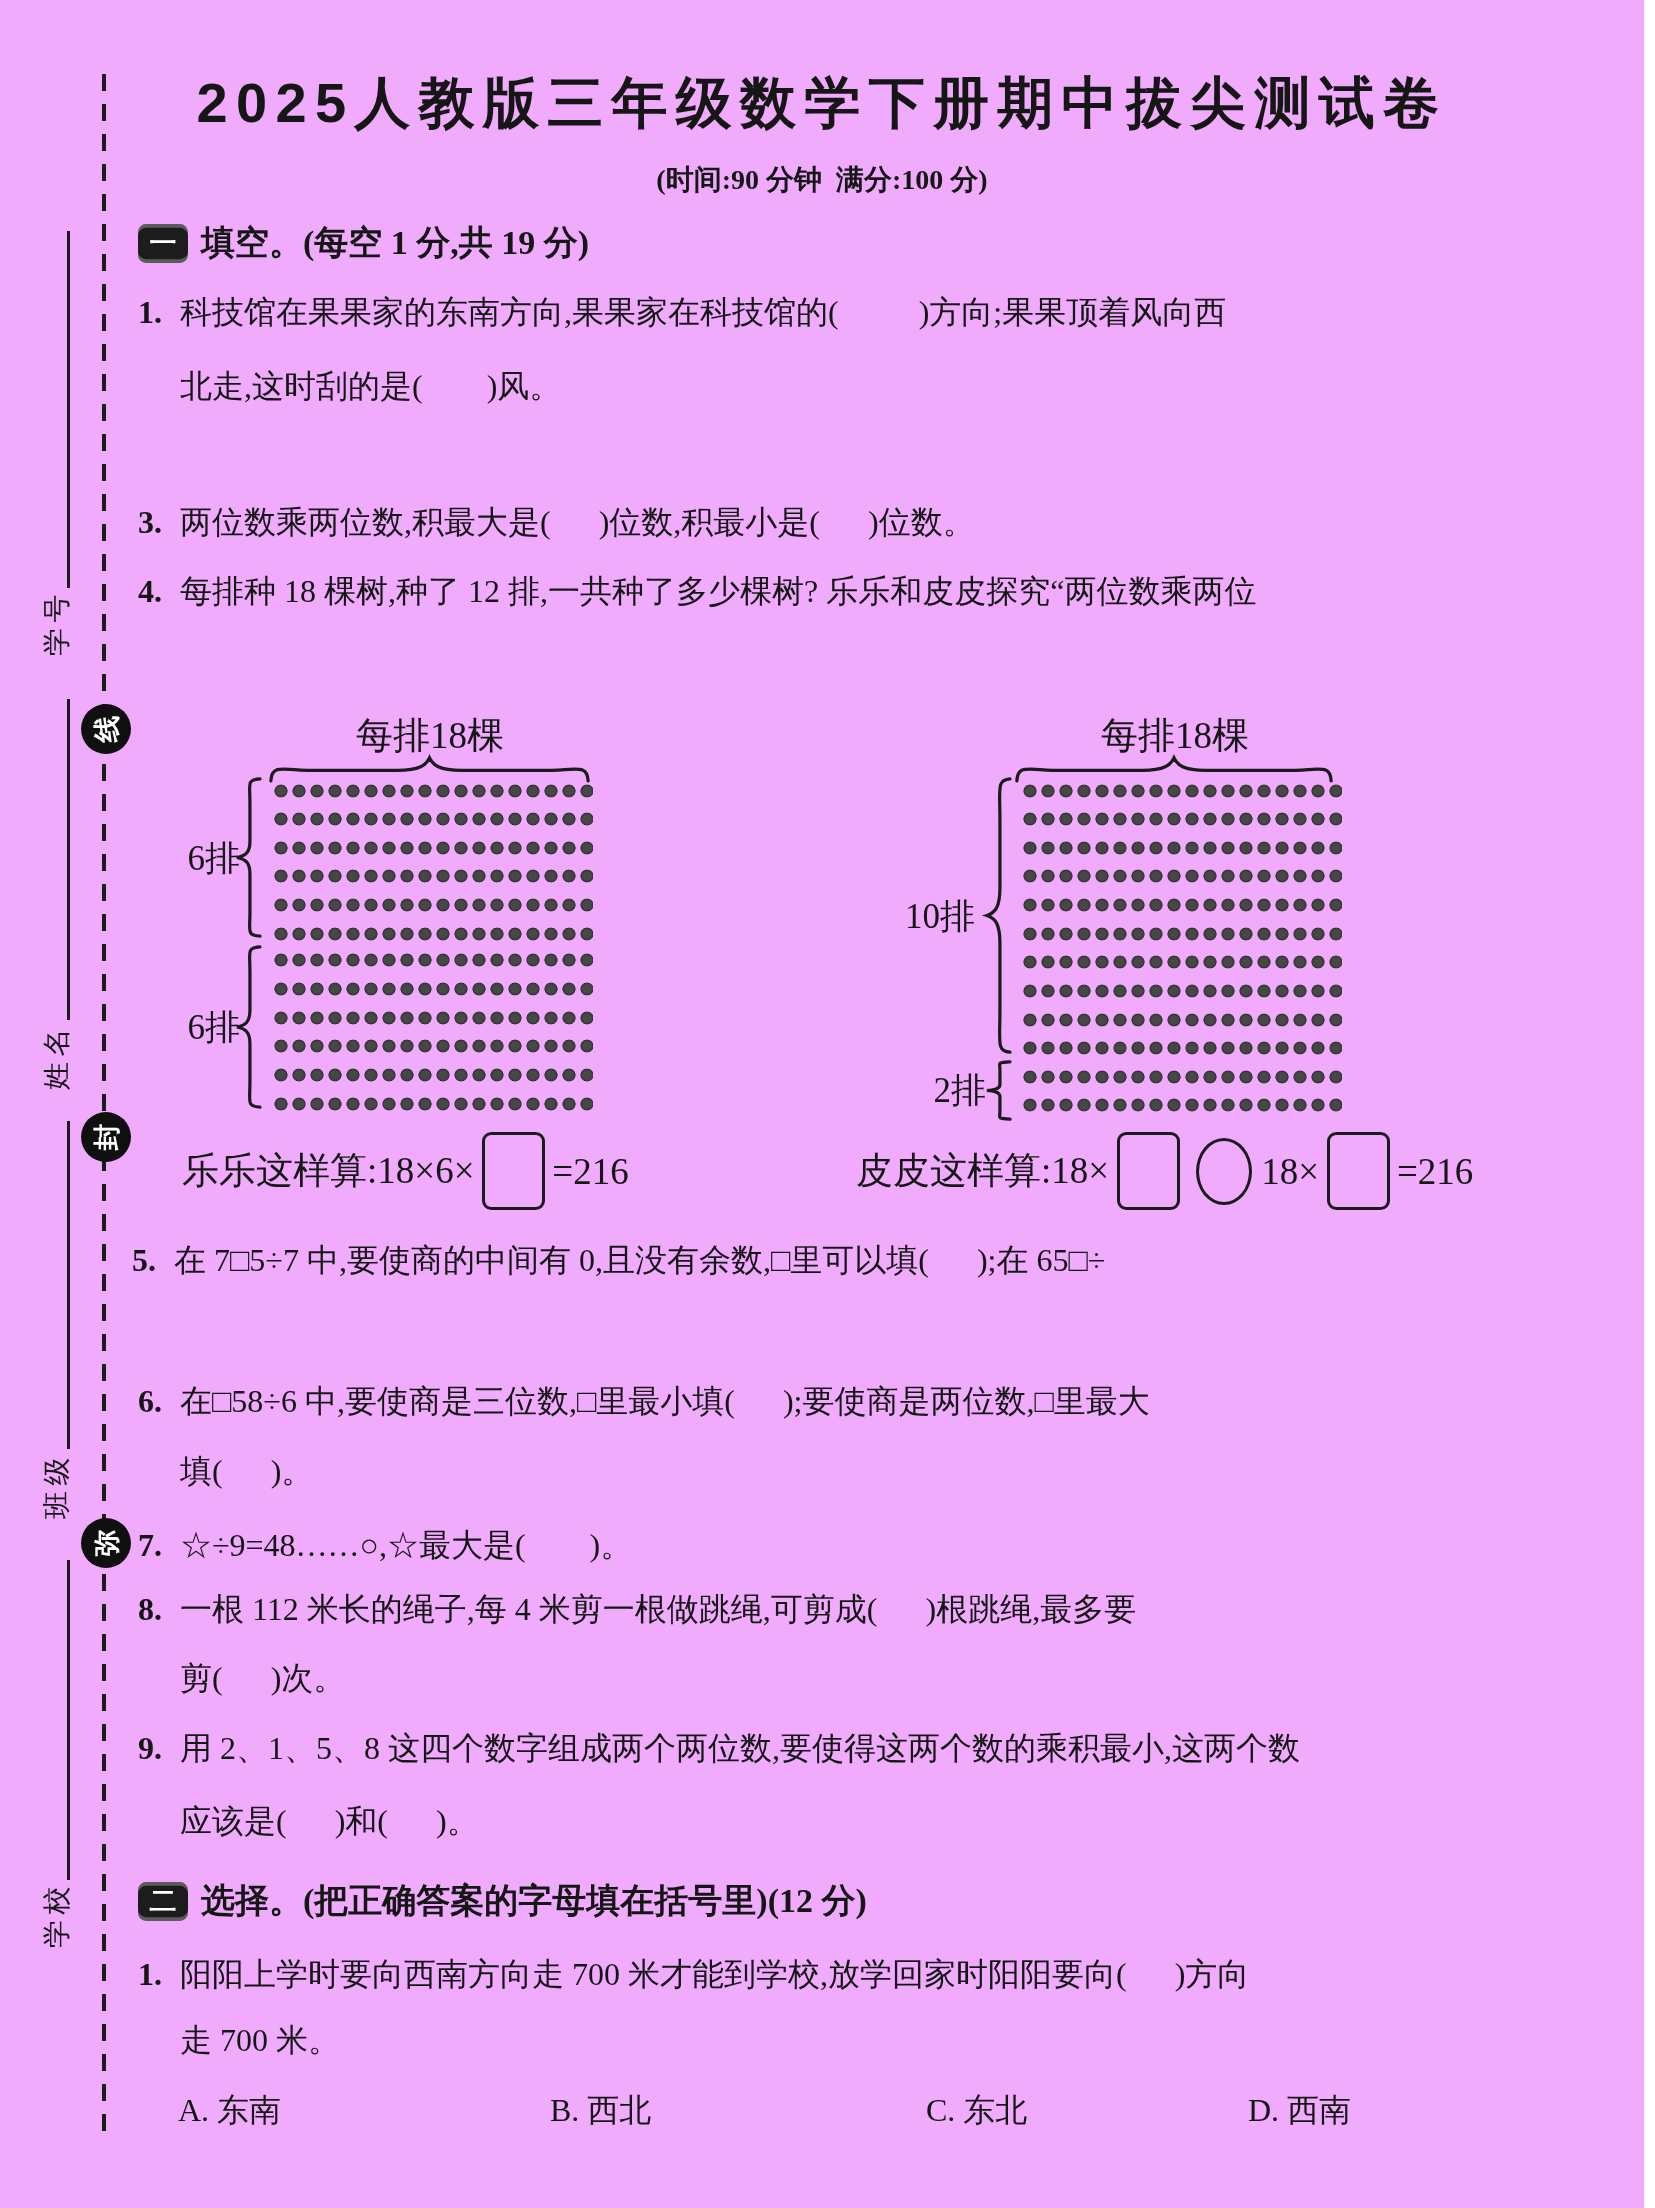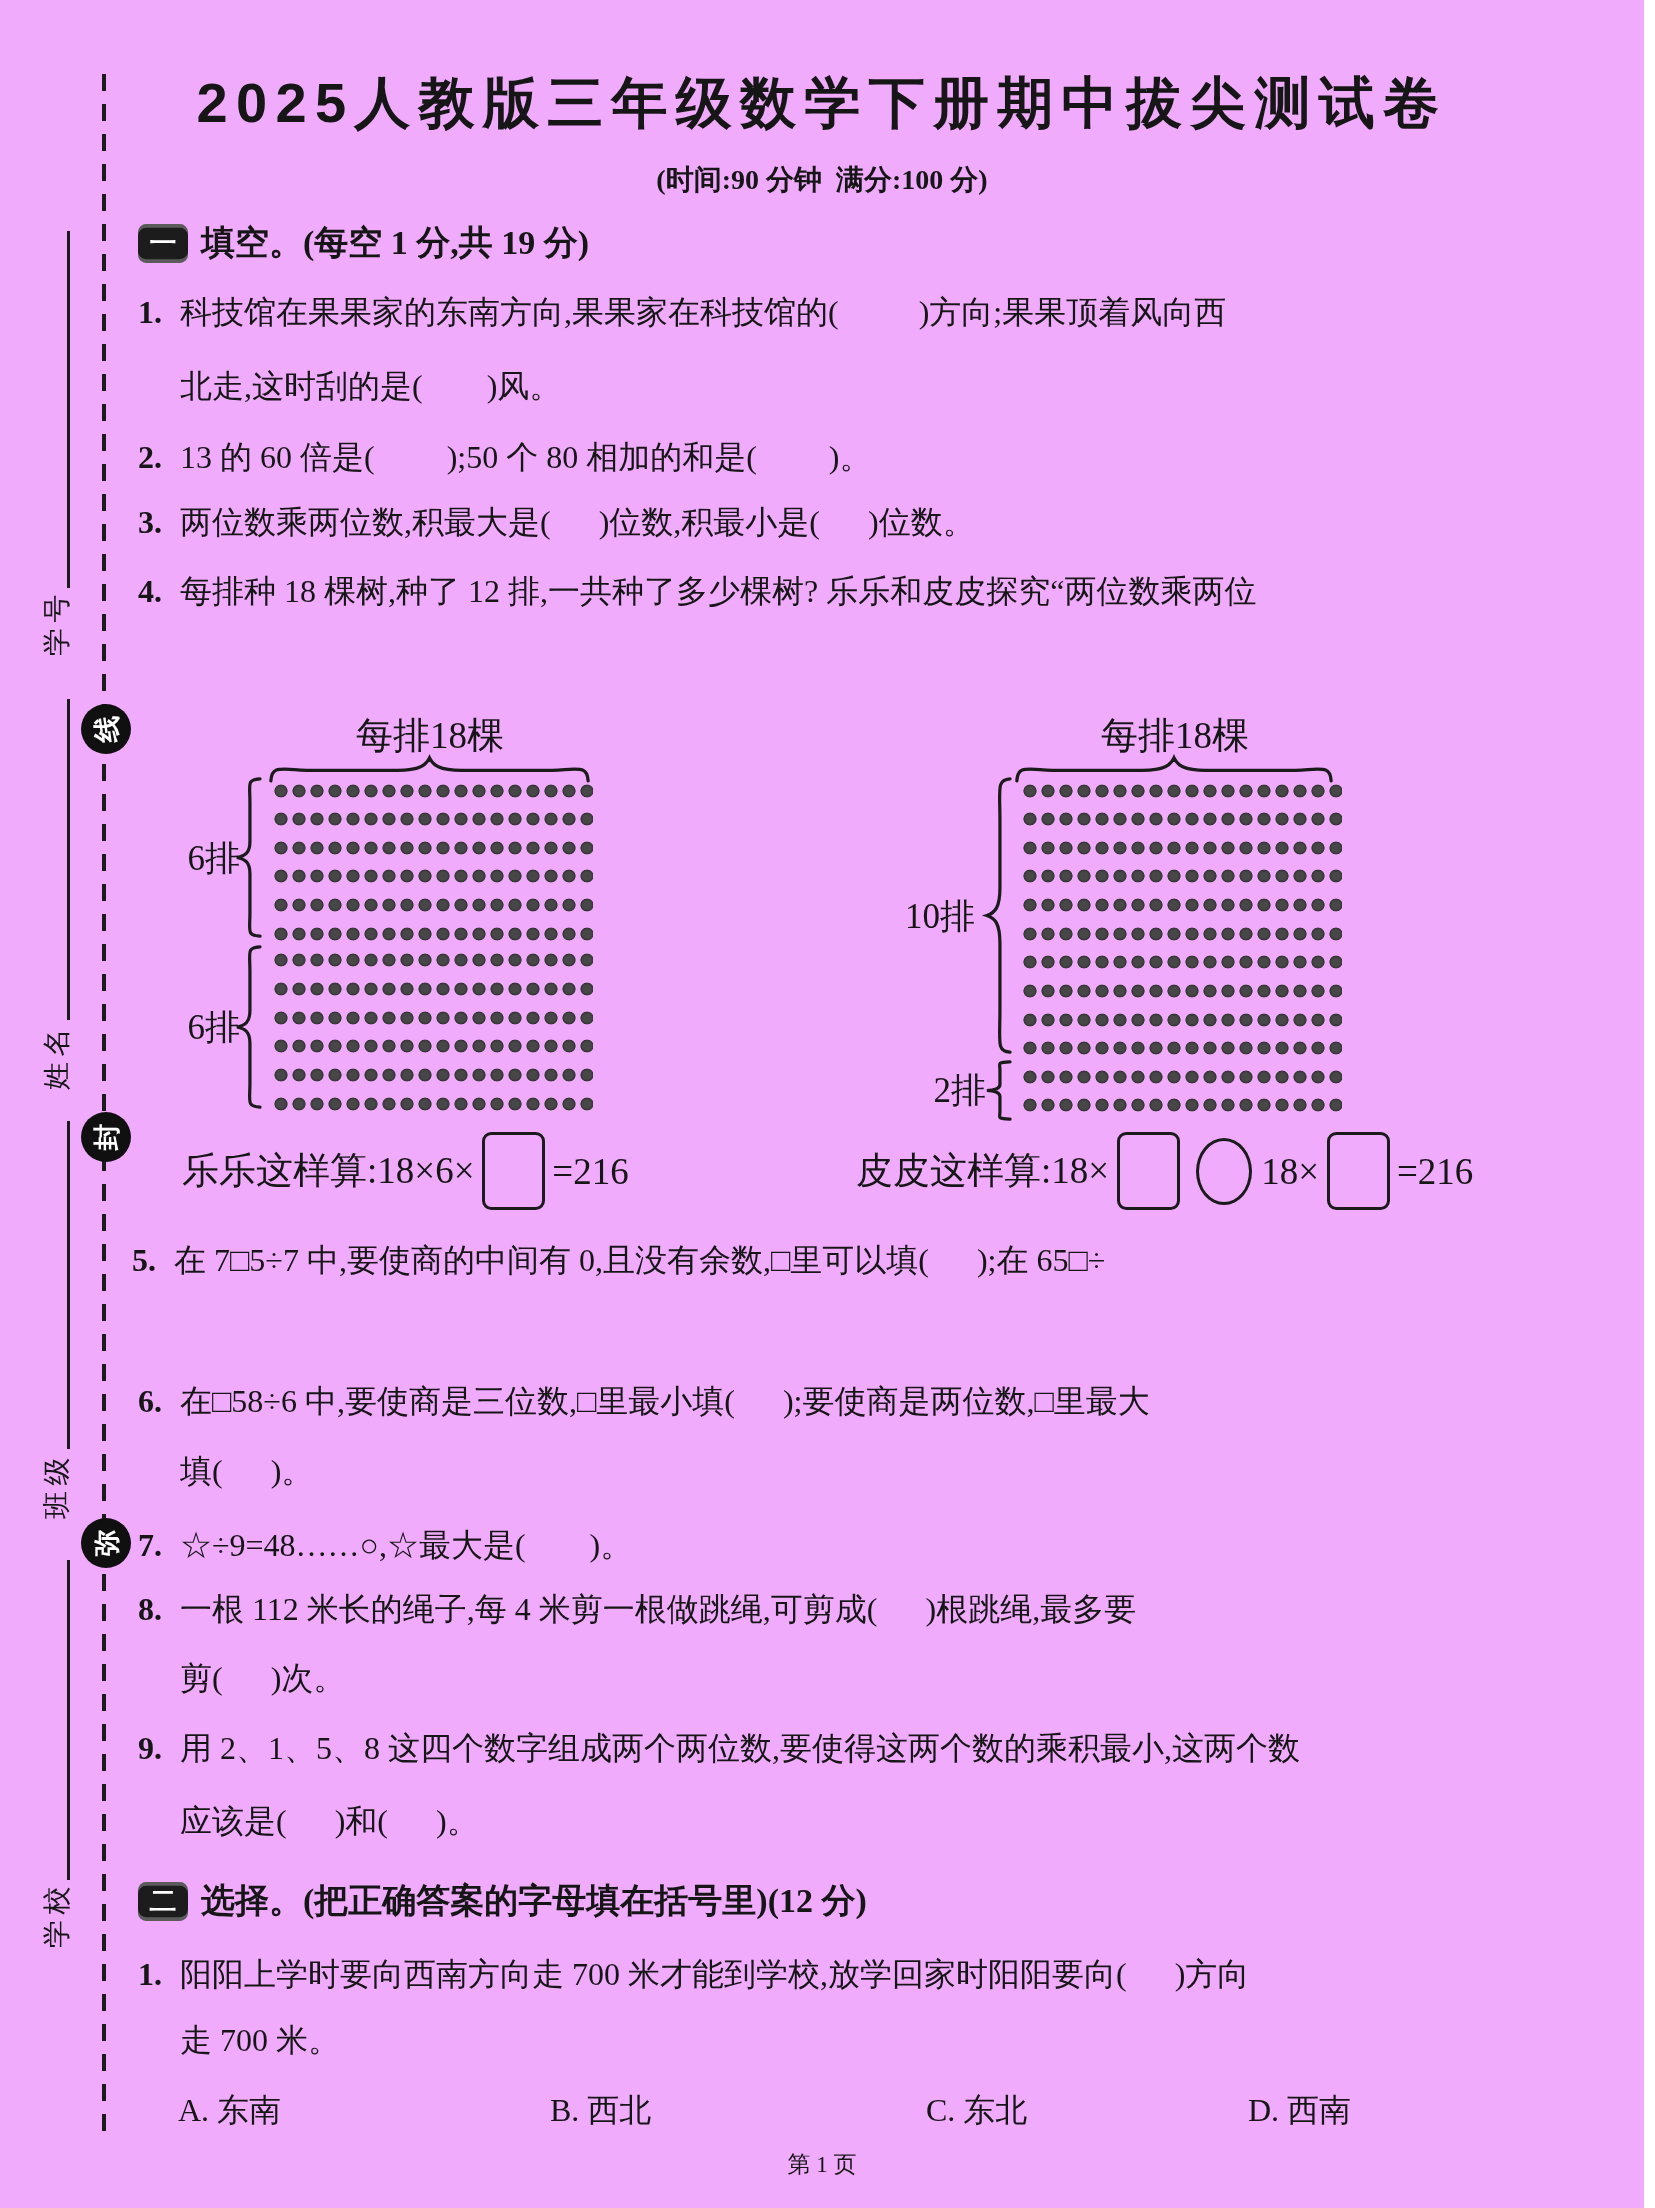--- a/index.html
+++ b/index.html
@@ -55,42 +55,40 @@
   <div id="diagram"></div>
 
   <div class="abs sec-header" style="left:138px;top:1878px;">
     <div class="sec-badge">二</div>
     <div class="sec-title">选择。(把正确答案的字母填在括号里)(12 分)</div>
   </div>
 
   <div id="questions-choice"></div>
   <div id="options" class="optrow"></div>
 
-  <div class="abs footer">第 1 页</div>
 <div class="dash" style="left: 102px; top: 74px; height: 2058px;"></div>
     <div class="solidseg" style="left: 67px; top: 231px; height: 357px;"></div>
     <div class="solidseg" style="left: 67px; top: 699px; height: 321px;"></div>
     <div class="solidseg" style="left: 67px; top: 1121px; height: 328px;"></div>
     <div class="solidseg" style="left: 67px; top: 1560px; height: 320px;"></div>
     <div class="mlabel" style="left: -1.8px; top: 607px;">学号</div>
     <div class="mlabel" style="left: -1.8px; top: 1041px;">姓名</div>
     <div class="mlabel" style="left: -1.8px; top: 1470px;">班级</div>
     <div class="mlabel" style="left: -1.8px; top: 1899px;">学校</div>
     <div class="stamp" style="left: 81px; top: 704px;">
       <span>线</span>
     </div>
     <div class="stamp" style="left: 81px; top: 1112px;">
       <span>封</span>
     </div>
     <div class="stamp" style="left: 81px; top: 1518px;">
       <span>弥</span>
     </div>
     <div class="line" style="left: 138px; top: 293px;"><span class="qnum">1.</span><span>科技馆在果果家的东南方向,果果家在科技馆的(          )方向;果果顶着风向西</span></div>
     <div class="line" style="left: 180px; top: 367px;"><span>北走,这时刮的是(        )风。</span></div>
-    <div class="line" style="left: 138px; top: 438px;"><span class="qnum">2.</span><span>13 的 60 倍是(         );50 个 80 相加的和是(         )。</span></div>
     <div class="line" style="left: 138px; top: 503px;"><span class="qnum">3.</span><span>两位数乘两位数,积最大是(      )位数,积最小是(      )位数。</span></div>
     <div class="line" style="left: 138px; top: 572px;"><span class="qnum">4.</span><span>每排种 18 棵树,种了 12 排,一共种了多少棵树? 乐乐和皮皮探究“两位数乘两位</span></div>
     <div class="line" style="left: 132px; top: 1241px;"><span class="qnum">5.</span><span>在 7□5÷7 中,要使商的中间有 0,且没有余数,□里可以填(      );在 65□÷</span></div>
     <div class="line" style="left: 138px; top: 1382px;"><span class="qnum">6.</span><span>在□58÷6 中,要使商是三位数,□里最小填(      );要使商是两位数,□里最大</span></div>
     <div class="line" style="left: 180px; top: 1452px;"><span>填(      )。</span></div>
     <div class="line" style="left: 138px; top: 1526px;"><span class="qnum">7.</span><span>☆÷9=48……○,☆最大是(        )。</span></div>
     <div class="line" style="left: 138px; top: 1590px;"><span class="qnum">8.</span><span>一根 112 米长的绳子,每 4 米剪一根做跳绳,可剪成(      )根跳绳,最多要</span></div>
     <div class="line" style="left: 180px; top: 1659px;"><span>剪(      )次。</span></div>
     <div class="line" style="left: 138px; top: 1729px;"><span class="qnum">9.</span><span>用 2、1、5、8 这四个数字组成两个两位数,要使得这两个数的乘积最小,这两个数</span></div>
     <div class="line" style="left: 180px; top: 1802px;"><span>应该是(      )和(      )。</span></div>

